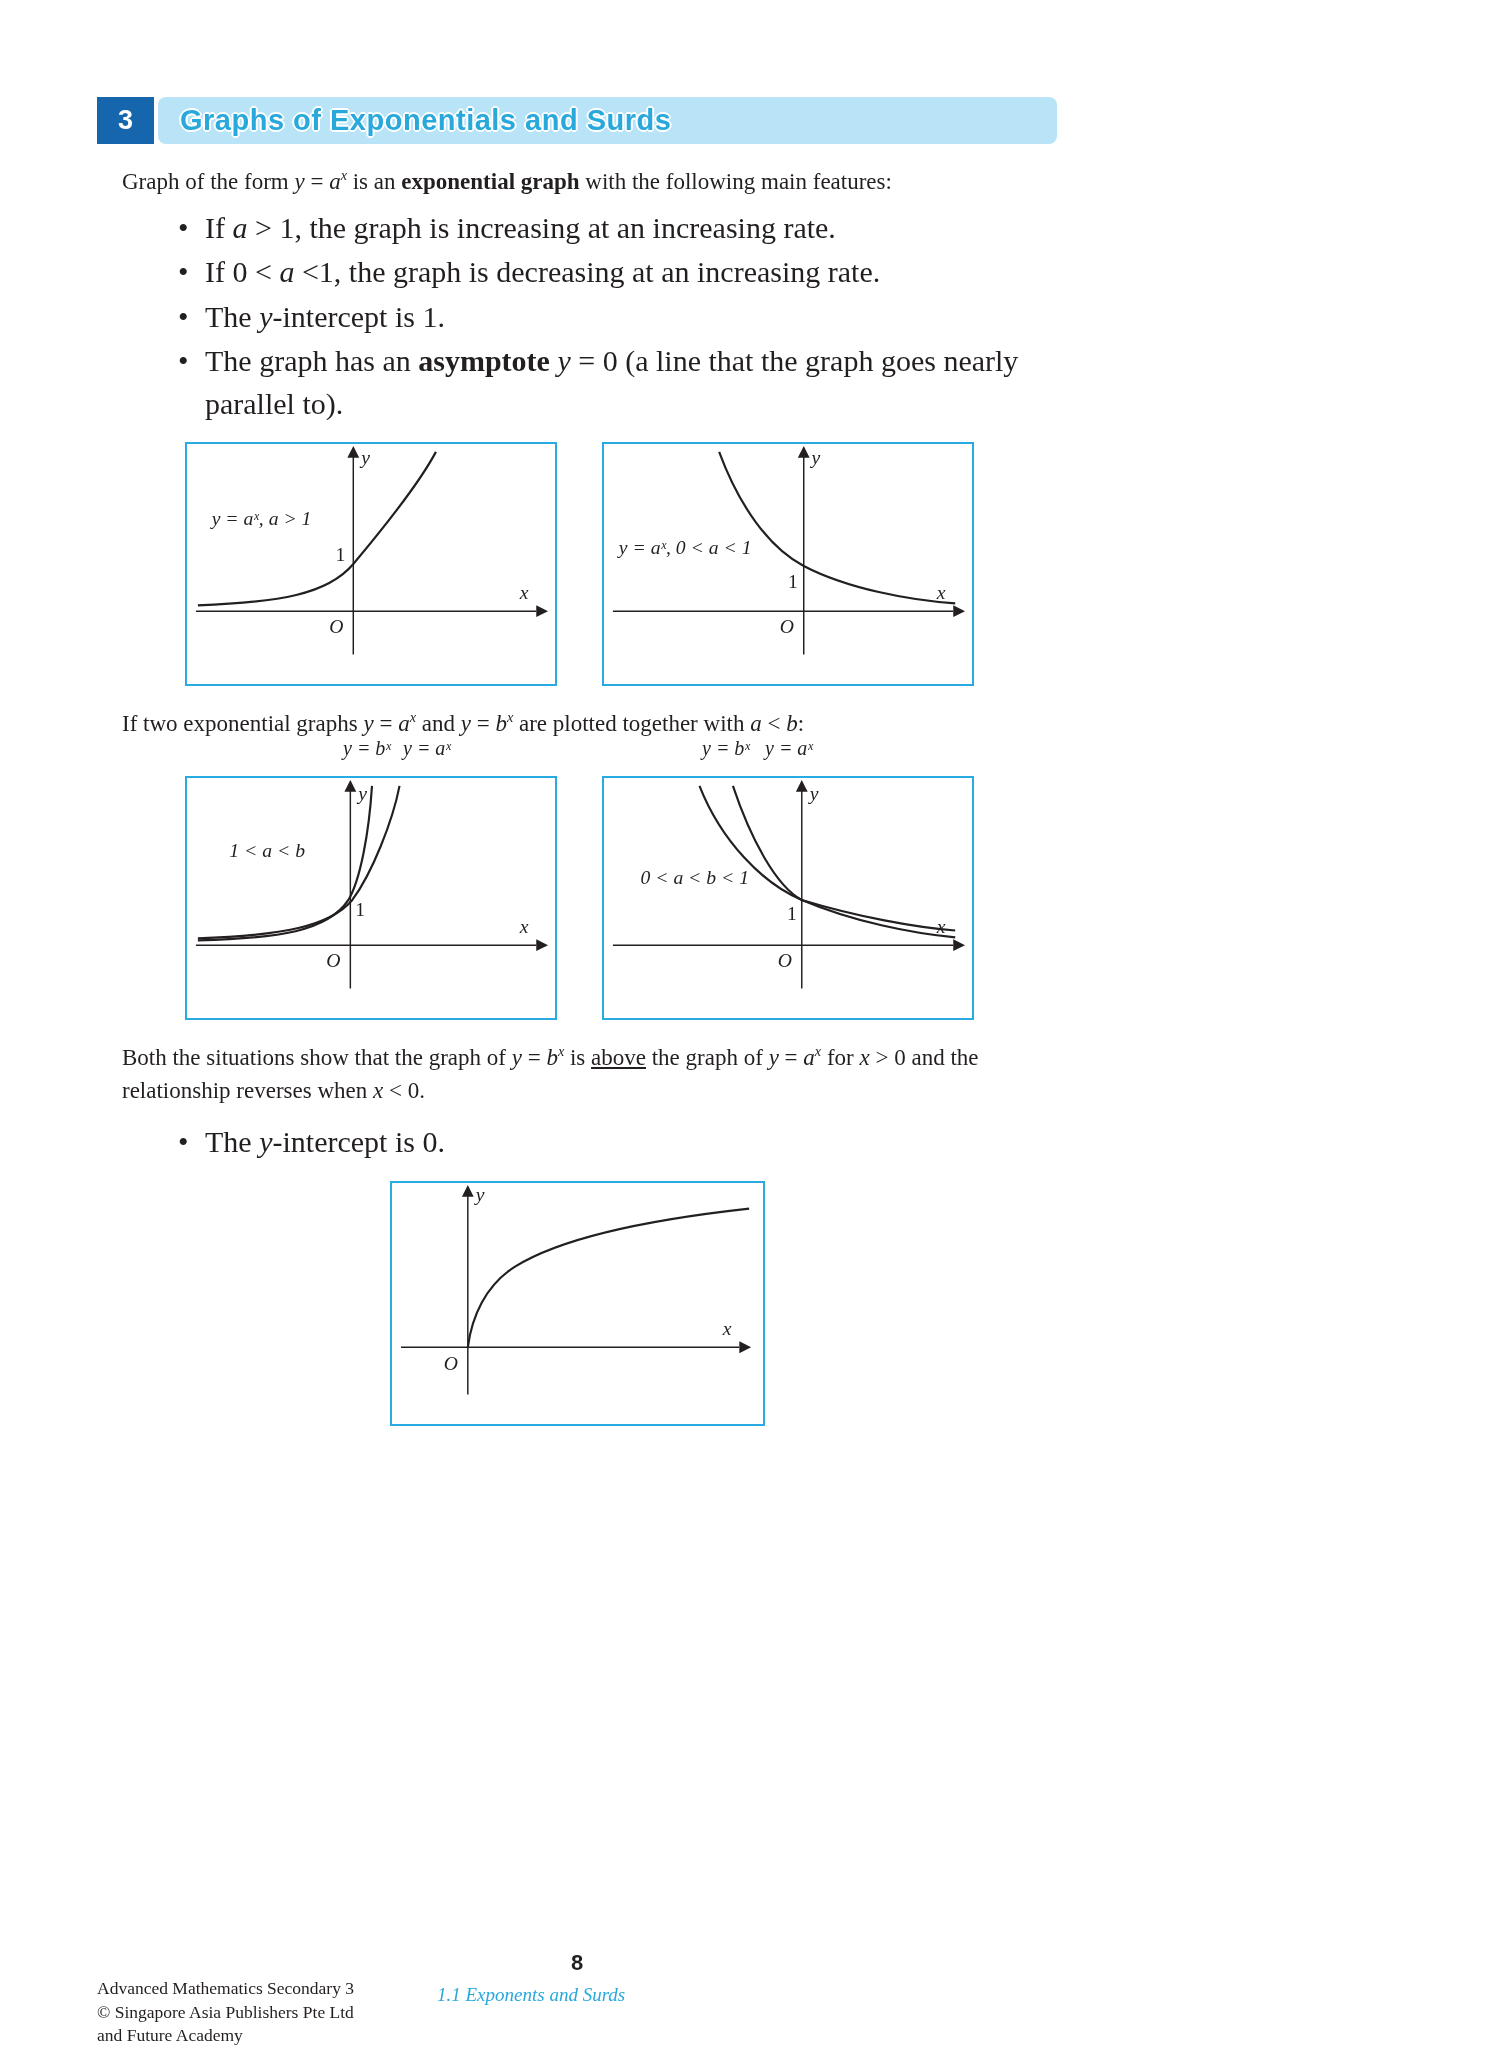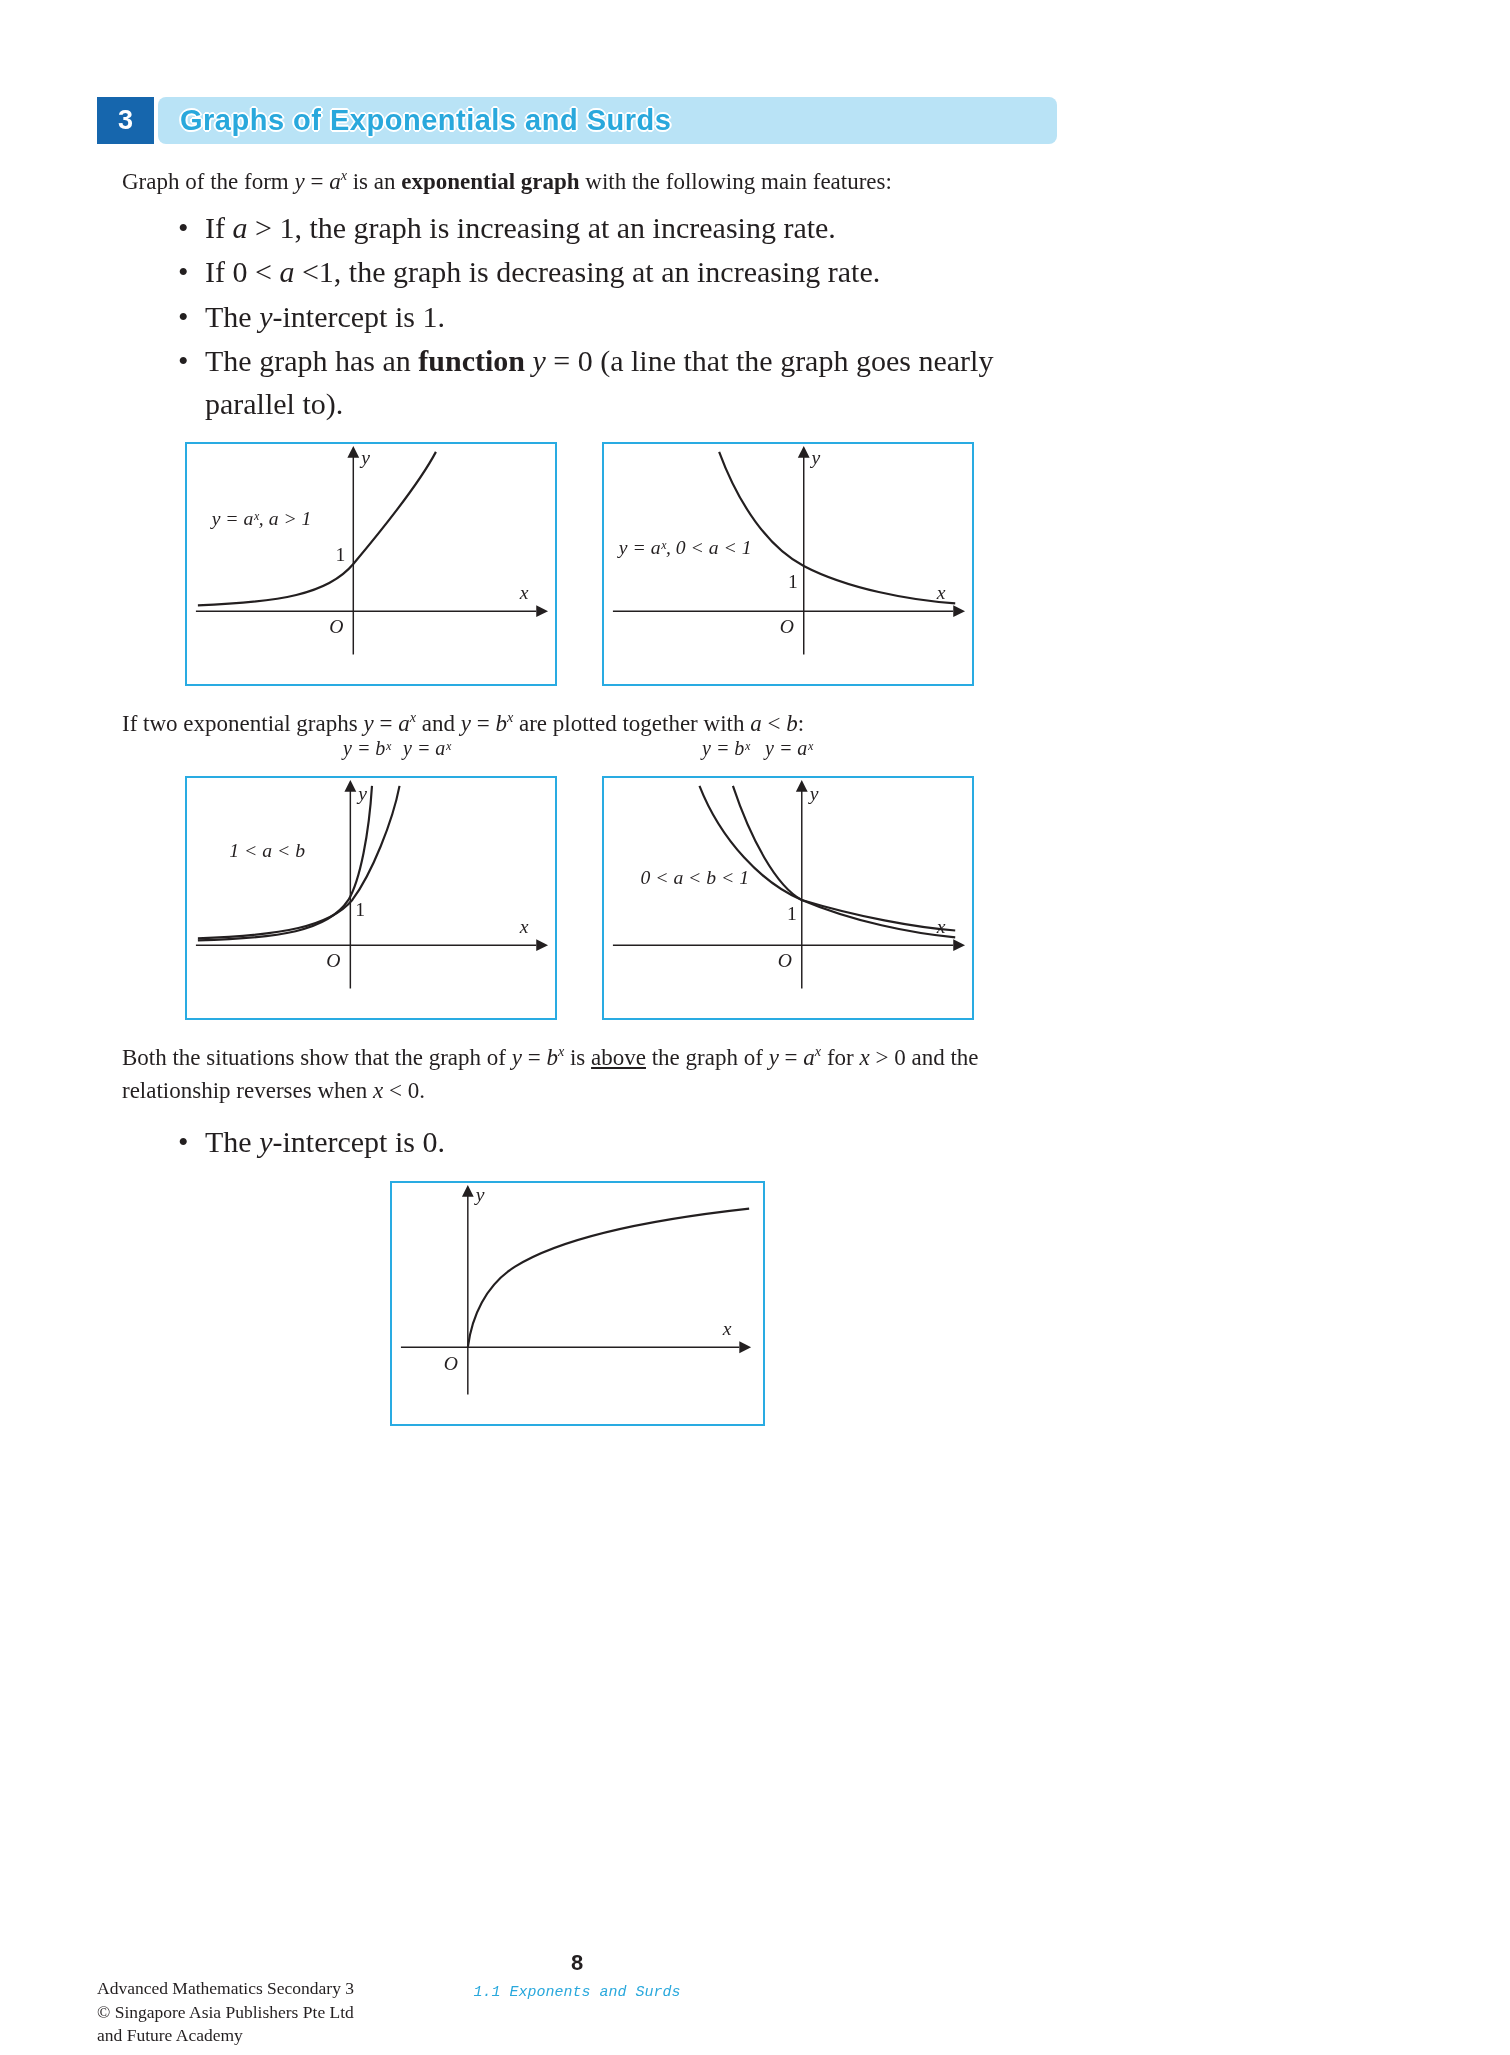--- a/index.html
+++ b/index.html
@@ -59,43 +59,43 @@
   
   .footer-imprint {
     position:absolute; left:97px; top:1948px; width:262px; text-align:left;
     font-size:17.5px; line-height:1.35;margin-top:29px;
   }
   .footer-page {
     position:absolute; left:557px; top:1950px; width:40px; text-align:center;
     font-family:"Liberation Sans", sans-serif; font-weight:bold; font-size:22px;
   }
   .footer-section {
-    position:absolute; left:437px; top:1984px; width:280px; text-align:center;
-    font-family:Liberation Mono, monospace; font-style:italic; font-size:15px; color:#29a8dc;
+    position:absolute; left:437px; top:1984px; width:280px; text-align:left;
+    font-family:Liberation Serif, serif; font-style:italic; font-size:19px; color:#29a8dc;
   }
 </style>
 </head>
 <body>
 
 <div class="page">
   <div class="content">
 
     <div class="section-header">
       <div class="section-number">3</div>
       <div class="section-band">
         <span class="section-title">Graphs of Exponentials and Surds</span>
       </div>
     </div>
 
     <p class="body">Graph of the form <i>y</i> = <i>a</i><sup><i>x</i></sup> is an <b>exponential graph</b> with the following main features:</p>
     <ul class="bullets">
       <li>If <i>a</i> &gt; 1, the graph is increasing at an increasing rate.</li>
       <li>If 0 &lt; <i>a</i> &lt;1, the graph is decreasing at an increasing rate.</li>
       <li>The <i>y</i>-intercept is 1.</li>
-      <li>The graph has an <b>function</b> <i>y</i> = 0 (a line that the graph goes nearly parallel to).</li>
+      <li>The graph has an <b>asymptote</b> <i>y</i> = 0 (a line that the graph goes nearly parallel to).</li>
     </ul>
 
     <div class="graph-row">
       <figure class="graph-box">
         <svg viewBox="0 0 372 244">
           <line class="axis" x1="8" y1="170" x2="354" y2="170"></line>
           <polygon class="arrow" points="354,164 354,176 366,170"></polygon>
           <line class="axis" x1="168" y1="214" x2="168" y2="12"></line>
           <polygon class="arrow" points="162,14 174,14 168,2"></polygon>
           <path class="curve" d="M 10 164 C 92 161 142 153 168 122 C 194 91 234 42 252 8"></path>

